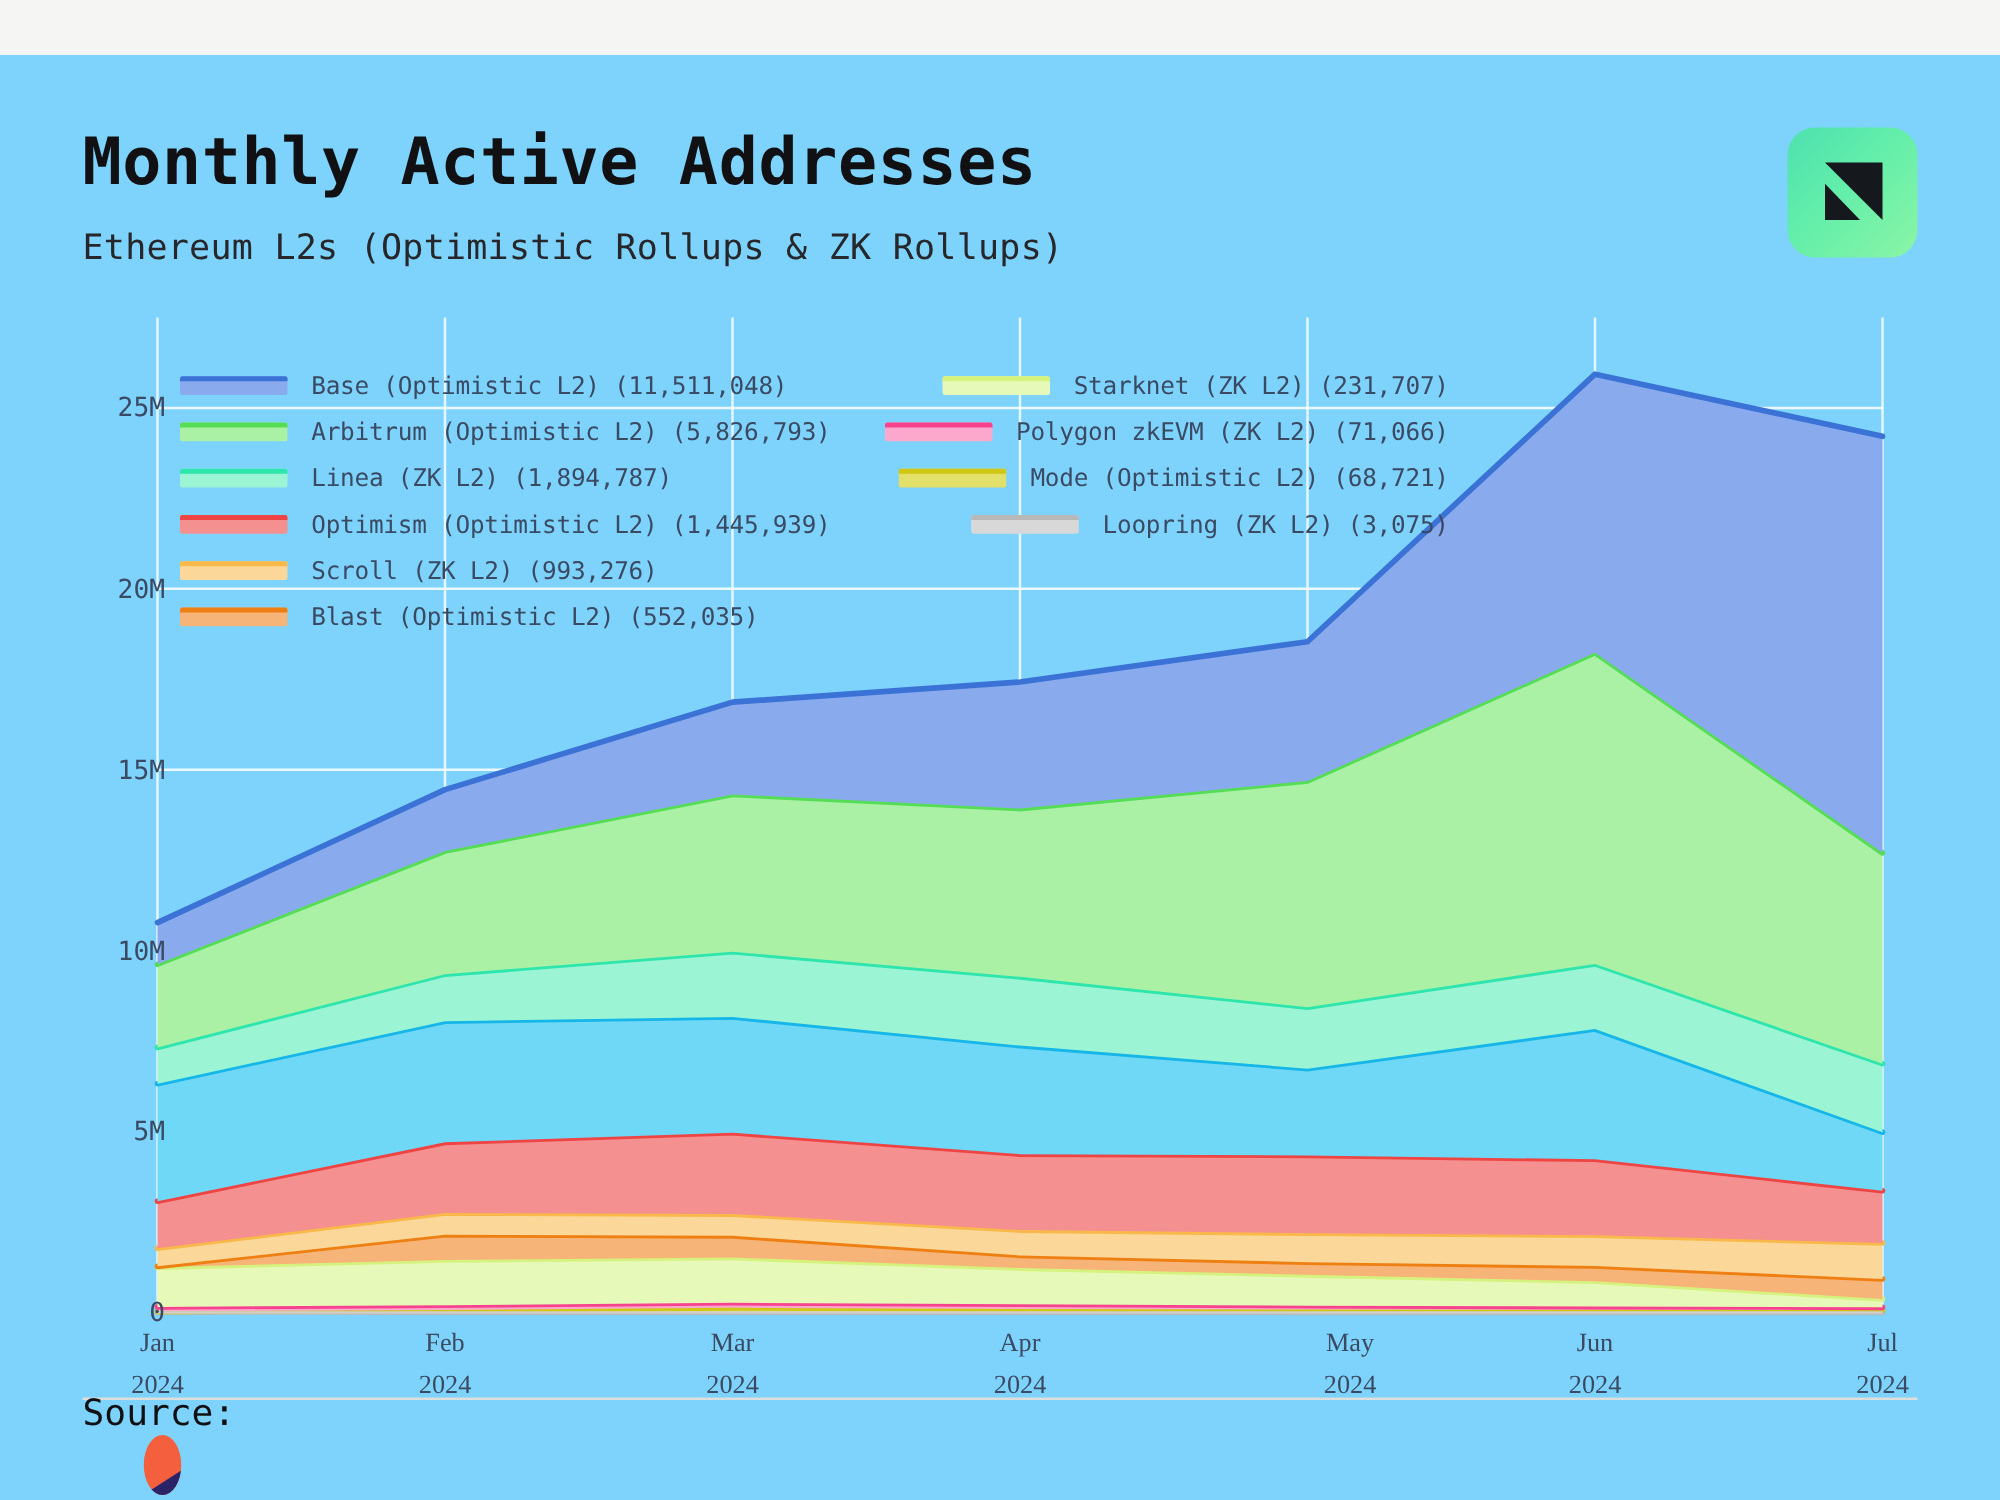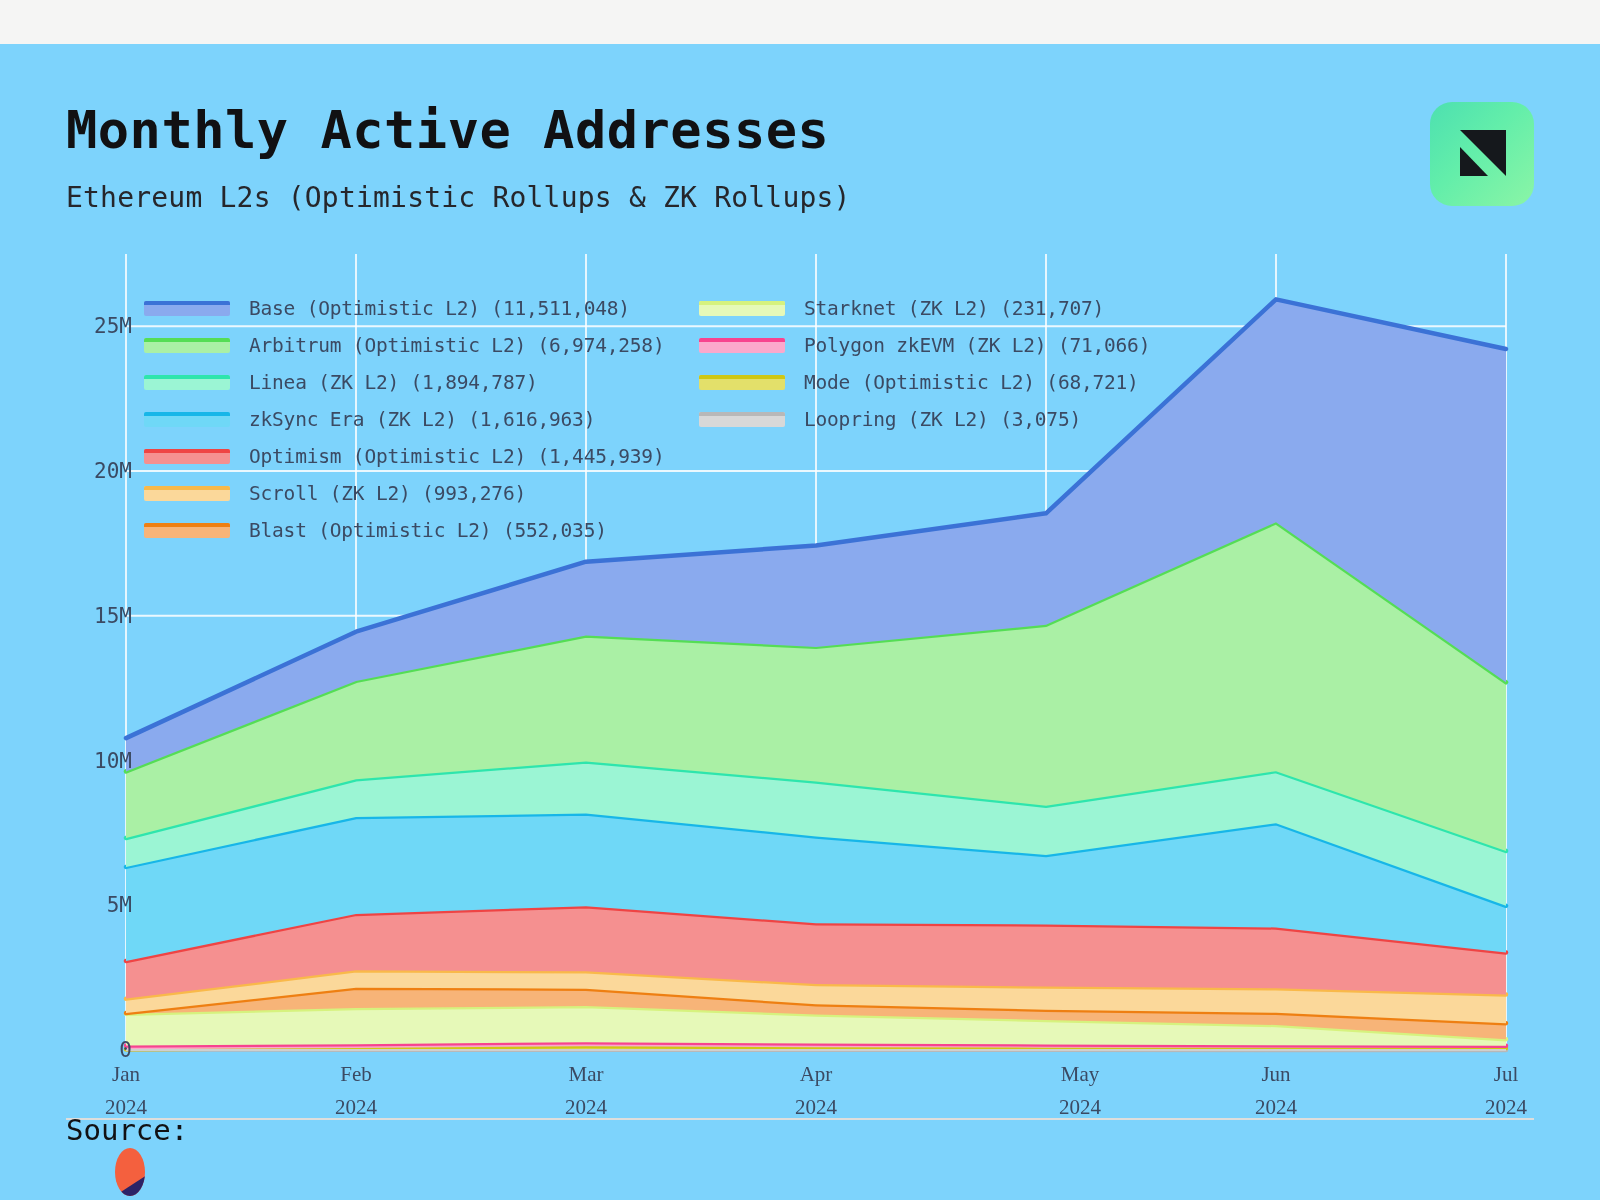--- a/index.html
+++ b/index.html
@@ -87,21 +87,21 @@
   .legend {
     position: absolute;
     left: 78px; top: 52px;
     width: 1020px;
     display: flex;
     gap: 0px;
     z-index: 6;
   }
   .legend-col { display: flex; flex-direction: column; }
   .legend-col.col-a { width: 555px; gap: 13px; }
-  .legend-col.col-b { width: 460px; gap: 13px; padding-top: 0px; }
+  .legend-col.col-b { width: 460px; gap: 13px; padding-top: 0px; align-items: flex-end; }
   .legend-item {
     display: flex;
     align-items: center;
     height: 24px;
     white-space: nowrap;
   }
   .legend-swatch {
     width: 86px; height: 15px;
     border-radius: 2px;
     margin-right: 19px;
@@ -293,29 +293,25 @@
       </div>
 
     <div class="legend">
       <div class="legend-col col-a">
           <div class="legend-item">
             <span class="legend-swatch" style="background: rgb(138, 170, 238); --stroke: #3b72d6;"></span>
             <span class="legend-label">Base (Optimistic L2) (11,511,048)</span>
           </div>
           <div class="legend-item">
             <span class="legend-swatch" style="background: rgb(170, 240, 165); --stroke: #55dd55;"></span>
-            <span class="legend-label">Arbitrum (Optimistic L2) (6,974,258)</span>
+            <span class="legend-label">Arbitrum (Optimistic L2) (5,826,793)</span>
           </div>
           <div class="legend-item">
             <span class="legend-swatch" style="background: rgb(155, 245, 212); --stroke: #2ee5ad;"></span>
             <span class="legend-label">Linea (ZK L2) (1,894,787)</span>
-          </div>
-          <div class="legend-item">
-            <span class="legend-swatch" style="background: rgb(111, 216, 247); --stroke: #17b6e8;"></span>
-            <span class="legend-label">zkSync Era (ZK L2) (1,616,963)</span>
           </div>
           <div class="legend-item">
             <span class="legend-swatch" style="background: rgb(245, 144, 144); --stroke: #ef4444;"></span>
             <span class="legend-label">Optimism (Optimistic L2) (1,445,939)</span>
           </div>
           <div class="legend-item">
             <span class="legend-swatch" style="background: rgb(251, 216, 154); --stroke: #f9b94a;"></span>
             <span class="legend-label">Scroll (ZK L2) (993,276)</span>
           </div>
           <div class="legend-item">

